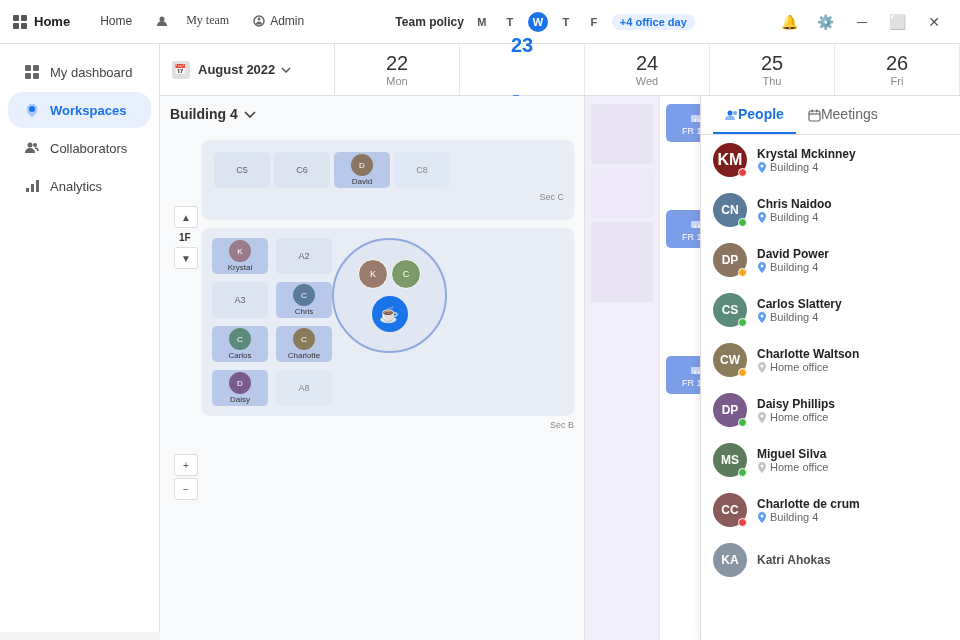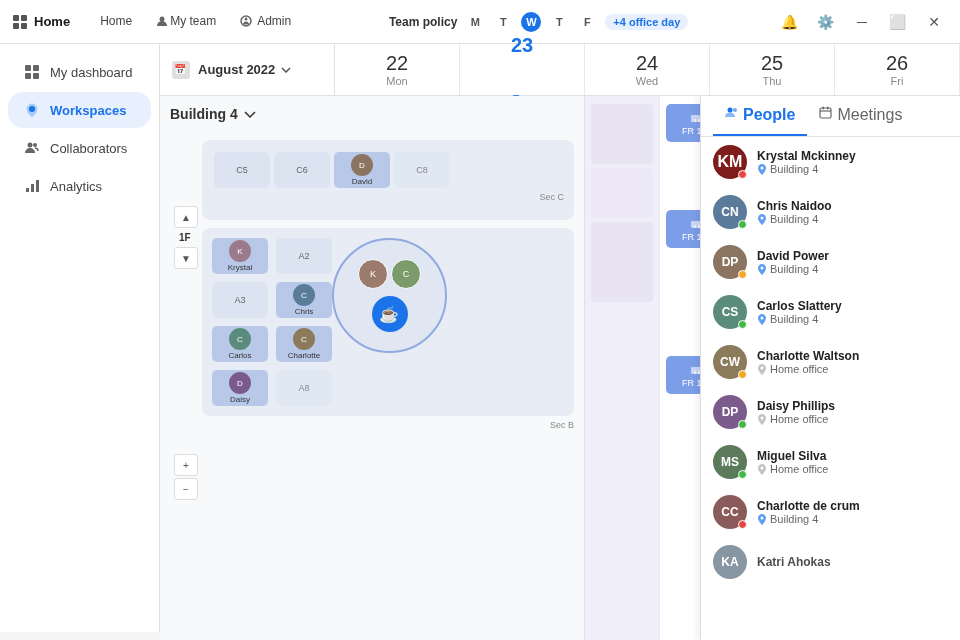--- a/index.html
+++ b/index.html
@@ -95,21 +95,21 @@
     
     .people-panel {
       position: absolute; right: 0; top: 0; width: 260px; height: 100%;
       background: #fff; border-left: 1px solid #ddd; box-shadow: -2px 0 8px rgba(0,0,0,0.08);
       display: flex; flex-direction: column; z-index: 20;
     }
     .people-panel-tabs {
       display: flex; border-bottom: 1px solid #e0e0e0; padding: 0 12px;
     }
     .people-tab {
-      display: flex; align-items: flex-start; gap: 5px; padding: 10px 12px; font-size: 16px; color: #666;
+      display: flex; align-items: flex-end; padding: 10px 12px; font-size: 14px; color: #666;
       cursor: pointer; border-bottom: 2px solid transparent;
     }
     .people-tab.active { color: #1a73e8; border-bottom-color: #1a73e8; font-weight: 600; }
     .search-box {
       margin: 10px 12px; display: flex; align-items: center; gap: 8px;
       border: 1px solid #ddd; border-radius: 4px; padding: 6px 10px;
     }
     .search-box input { border: none; outline: none; font-size: 12px; flex: 1; color: #333; }
     .people-list { flex: 1; overflow-y: auto; }
     .person-item {
@@ -133,21 +133,21 @@
       <rect x="9" y="1" width="6" height="6" rx="1" fill="#555"></rect>
       <rect x="1" y="9" width="6" height="6" rx="1" fill="#555"></rect>
       <rect x="9" y="9" width="6" height="6" rx="1" fill="#555"></rect>
     </svg>
     <span>Home</span>
   </div>
   <div class="nav-tabs">
     <div class="nav-tab">
       <span>Home</span>
     </div>
-    <div class="nav-tab" style="display:flex;align-items:center;gap:2px;">
+    <div class="nav-tab" style="display:flex;align-items:center;gap:18px;font-family:Liberation Serif, serif;">
       <svg width="12" height="12" viewBox="0 0 12 12">
           <circle cx="6" cy="4" r="2.5" fill="#666"></circle>
           <path d="M1 11c0-2.8 2.2-5 5-5s5 2.2 5 5" fill="#666"></path>
         </svg>
       <span>My team</span>
     </div>
     <div class="nav-tab" style="display:flex;align-items:center;gap:5px;">
       <svg width="12" height="12" viewBox="0 0 12 12">
           <circle cx="6" cy="6" r="5" fill="none" stroke="#666" stroke-width="1.5"></circle>
           <circle cx="6" cy="4" r="1.5" fill="#666"></circle>

